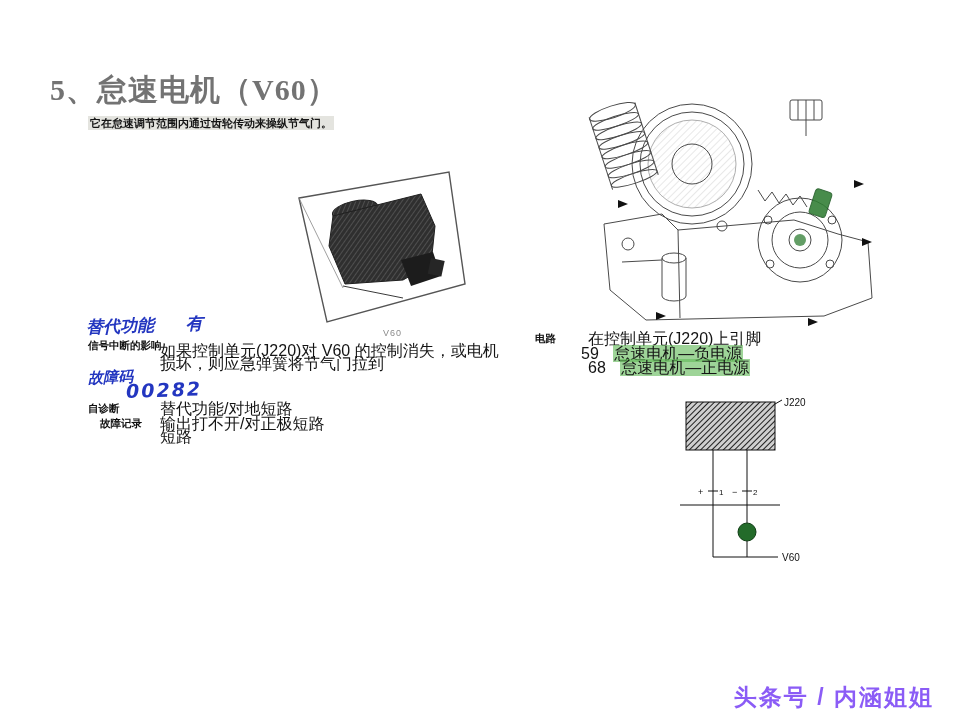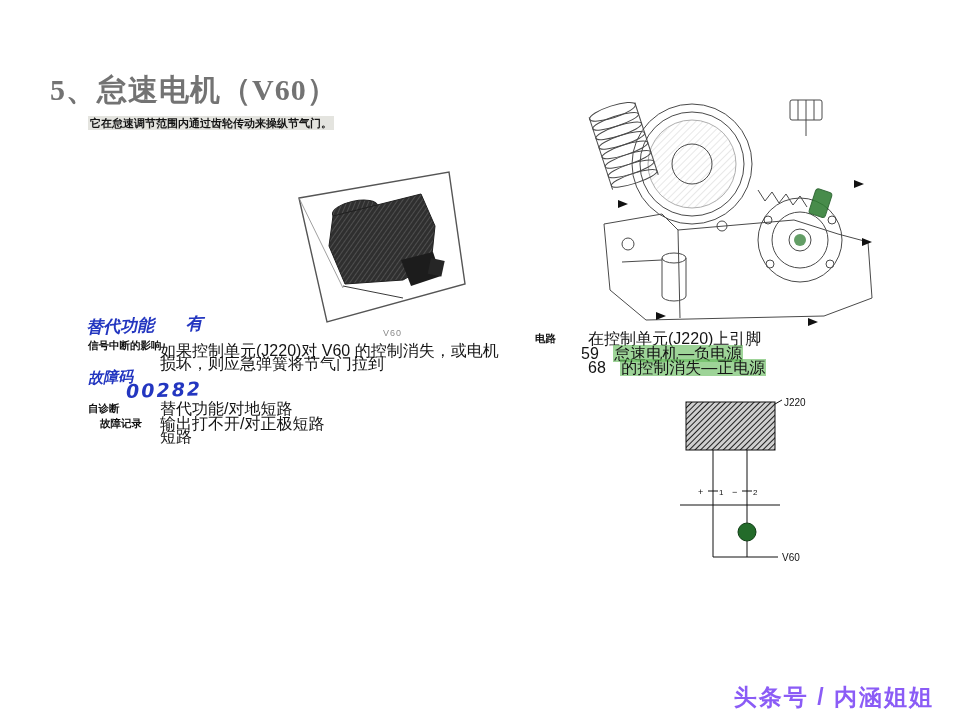--- a/index.html
+++ b/index.html
@@ -144,21 +144,21 @@
 </div>
 
 <div class="abs spec-label" style="left:535px;top:332px">电路</div>
 <div class="abs spec-value" style="left:588px;top:332px">在控制单元(J220)上引脚</div>
 <div class="abs spec-value" style="left:581px;top:347px">
   <span>59</span>
   <span class="hl" style="margin-left:10px">怠速电机—负电源</span>
 </div>
 <div class="abs spec-value" style="left:588px;top:361px">
   <span>68</span>
-  <span class="hl" style="margin-left:10px">的控制消失—正电源</span>
+  <span class="hl" style="margin-left:10px">怠速电机—正电源</span>
 </div>
 
 <svg class="abs" style="left:670px;top:395px" width="225" height="185" viewBox="0 0 225 185">
   <defs>
     <pattern id="chatch" width="4" height="4" patternUnits="userSpaceOnUse" patternTransform="rotate(45)">
       <rect width="4" height="4" fill="#cfcfcf"></rect>
       <line x1="0" y1="0" x2="0" y2="4" stroke="#1e1e1e" stroke-width="2"></line>
     </pattern>
   </defs>
   <rect x="16" y="7" width="89" height="48" fill="url(#chatch)" stroke="#111"></rect>

